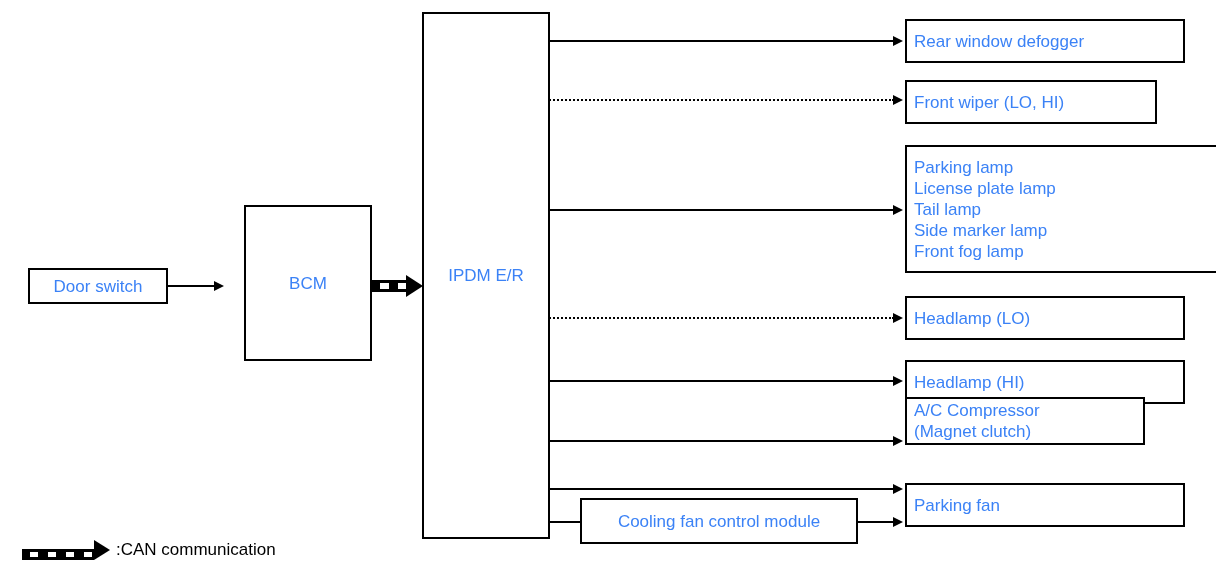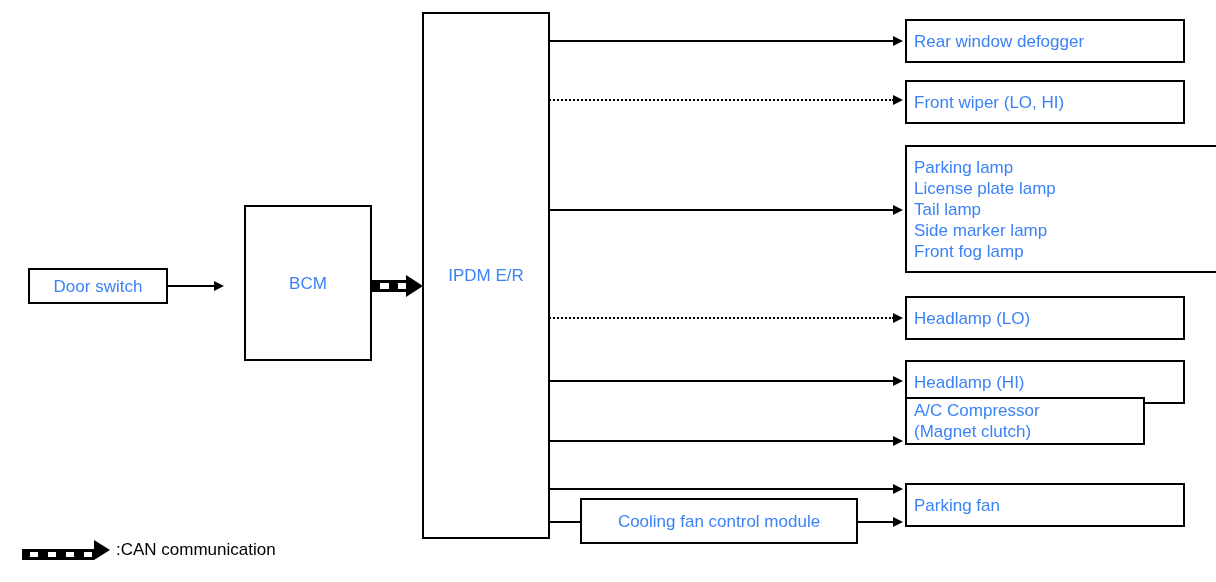--- a/index.html
+++ b/index.html
@@ -146,21 +146,21 @@
   </div>
 
   <div class="conn" style="left:534px; top:40px; width:360px;"></div>
   <div class="arrow" style="left:893px; top:36px;"></div>
   <div class="box left" style="left:905px; top:19px; width:280px; height:44px;">
     <span class="lines">Rear window defogger</span>
   </div>
 
   <div class="conn dotted" style="left:534px; top:99px; width:360px;"></div>
   <div class="arrow" style="left:893px; top:95px;"></div>
-  <div class="box left" style="left:905px; top:80px; width:280px; height:44px;">
+  <div class="box left" style="left:905px; top:80px; width:252px; height:44px;">
     <span class="lines">Front wiper (LO, HI)</span>
   </div>
 
   <div class="conn" style="left:534px; top:209px; width:360px;"></div>
   <div class="arrow" style="left:893px; top:205px;"></div>
   <div class="box left" style="left:905px; top:145px; width:332px; height:128px;">
     <span class="lines">
       <span>Parking lamp</span>
       <span>License plate lamp</span>
       <span>Tail lamp</span>

